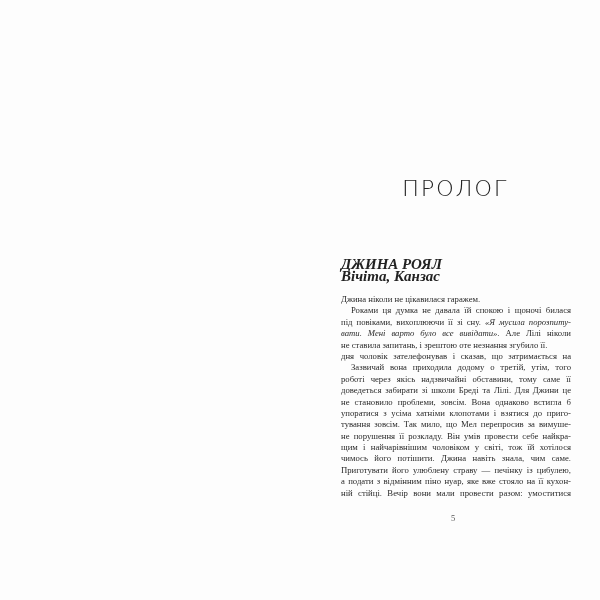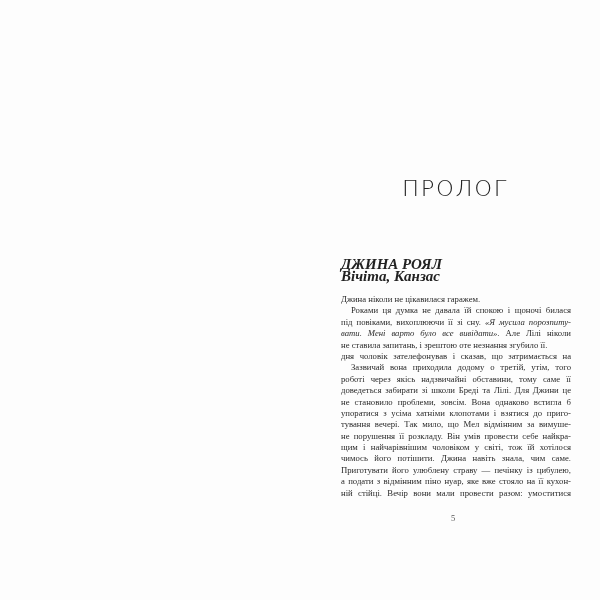--- a/index.html
+++ b/index.html
@@ -45,21 +45,21 @@
     <span class="line indent">Роками ця думка не давала їй спокою і щоночі билася</span>
     <span class="line"><span>під повіками, вихоплюючи її зі сну. </span><span class="ital">«Я мусила порозпиту-</span></span>
     <span class="line"><span class="ital">вати. Мені варто було все вивідати».</span><span> Але Лілі ніколи</span></span>
     <span class="line last">не ставила запитань, і зрештою оте незнання згубило її.</span>
     <span class="line">дня чоловік зателефонував і сказав, що затримається на</span>
     <span class="line indent">Зазвичай вона приходила додому о третій, утім, того</span>
     <span class="line">роботі через якісь надзвичайні обставини, тому саме її</span>
     <span class="line">доведеться забирати зі школи Бреді та Лілі. Для Джини це</span>
     <span class="line">не становило проблеми, зовсім. Вона однаково встигла б</span>
     <span class="line">упоратися з усіма хатніми клопотами і взятися до приго-</span>
-    <span class="line">тування вечері. Так мило, що Мел відмінним за вимуше-</span>
+    <span class="line">тування зовсім. Так мило, що Мел перепросив за вимуше-</span>
     <span class="line">не порушення її розкладу. Він умів провести себе найкра-</span>
     <span class="line">щим і найчарівнішим чоловіком у світі, тож їй хотілося</span>
     <span class="line">чимось його потішити. Джина навіть знала, чим саме.</span>
     <span class="line">Приготувати його улюблену страву — печінку із цибулею,</span>
     <span class="line">а подати з відмінним піно нуар, яке вже стояло на її кухон-</span>
     <span class="line">ній стійці. Вечір вони мали провести разом: умоститися</span>
   </div>
 
   <div class="page-number">5</div>
 </div>

